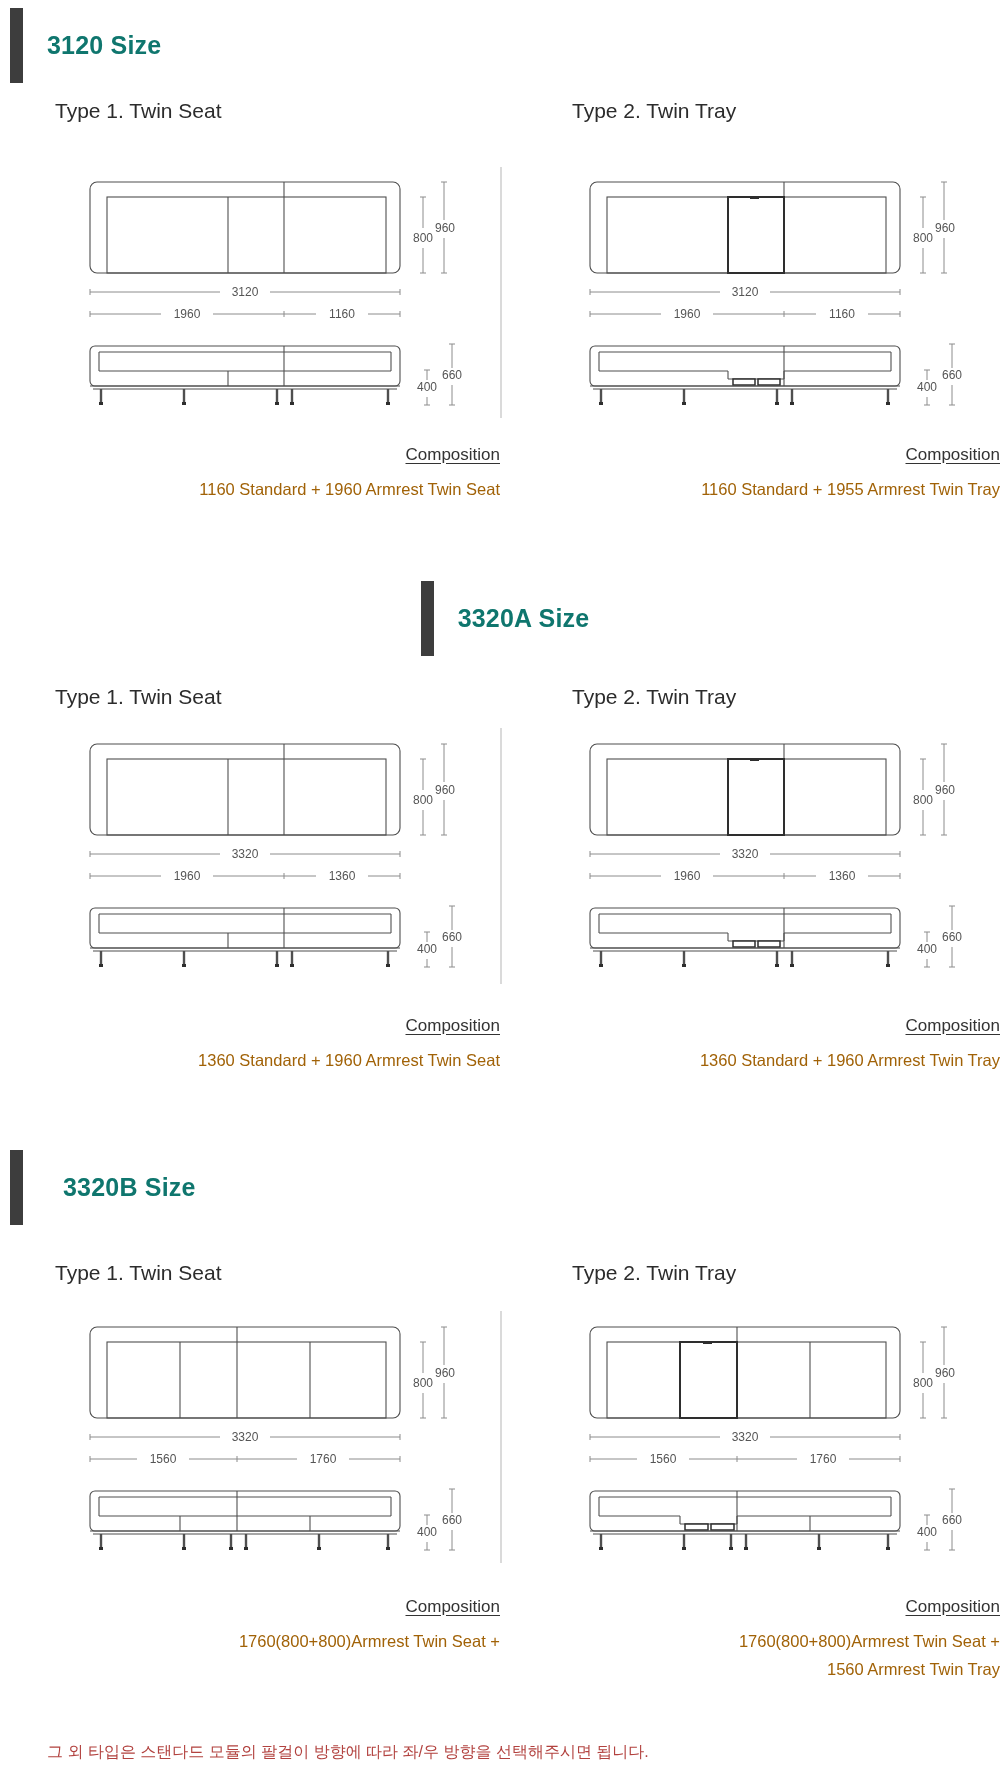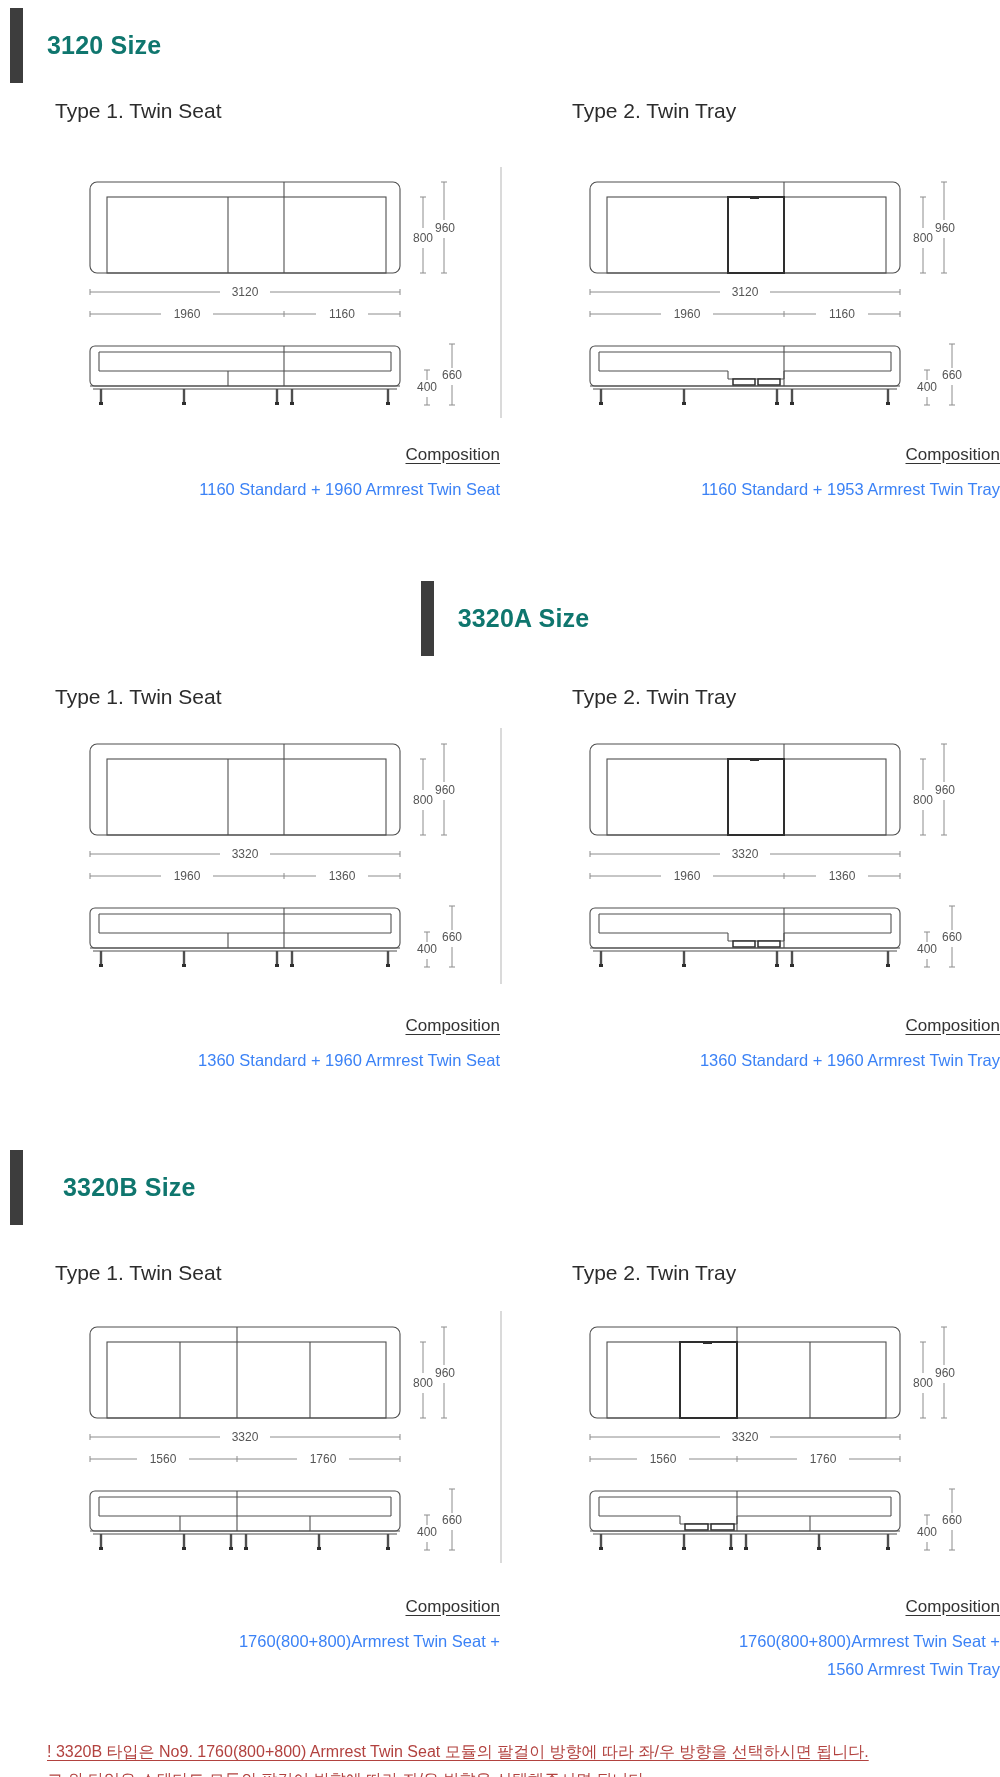--- a/index.html
+++ b/index.html
@@ -32,21 +32,21 @@
   .sec3 .divider{top:52px;bottom:-8px;}
 
   
   .comp-row{display:flex;text-align:right;}
   .sec1 .comp-row{margin-top:35px;}
   .sec2 .comp-row{margin-top:44px;}
   .sec3 .comp-row{margin-top:42px;}
   .comp{width:500px;flex:0 0 auto;padding-left:55px;box-sizing:border-box;}
   .comp.right{padding-left:72px;}
   .comp-title{font-size:17px;color:#333;text-decoration:underline;text-underline-offset:3px;margin:0 0 10px 0;}
-  .comp-line{font-size:16.5px;color:#3b82f6;line-height:28px;}
+  .comp-line{font-size:16.5px;color:#a16207;line-height:28px;}
 
   
   .notes{margin-top:55px;padding-left:47px;padding-right:40px;}
   .note-line1{color:#b2423f;font-size:16px;line-height:27px;text-decoration:underline;text-underline-offset:3px;}
   .note-line2{color:#b2423f;font-size:16px;line-height:27px;margin-top:1px;}
 
   
   svg .ln{fill:none;stroke:#4f4f4f;stroke-width:1.1;}
   svg .dim{stroke:#8c8c8c;stroke-width:1;}
   svg .dimt{fill:#555;font-size:12px;font-family:"Liberation Sans","DejaVu Sans",sans-serif;}
@@ -224,21 +224,21 @@
       </div>
     </div>
 
     <div class="comp-row">
       <div class="comp">
         <div class="comp-title">Composition</div>
         <div class="comp-line">1160 Standard + 1960 Armrest Twin Seat</div>
       </div>
       <div class="comp right">
         <div class="comp-title">Composition</div>
-        <div class="comp-line">1160 Standard + 1953 Armrest Twin Tray</div>
+        <div class="comp-line">1160 Standard + 1955 Armrest Twin Tray</div>
       </div>
     </div>
   </div>
 
   <div class="section sec2">
     <div class="section-header">
       <div class="bar"></div>
       <div class="section-title">3320A Size</div>
     </div>
 
@@ -591,17 +591,16 @@
       </div>
       <div class="comp right">
         <div class="comp-title">Composition</div>
         <div class="comp-line">1760(800+800)Armrest Twin Seat +</div>
         <div class="comp-line">1560 Armrest Twin Tray</div>
       </div>
     </div>
   </div>
 
   <div class="notes">
-    <div class="note-line1">! 3320B 타입은 No9. 1760(800+800) Armrest Twin Seat 모듈의 팔걸이 방향에 따라 좌/우 방향을 선택하시면 됩니다.</div>
     <div class="note-line2">그 외 타입은 스탠다드 모듈의 팔걸이 방향에 따라 좌/우 방향을 선택해주시면 됩니다.</div>
   </div>
 
 </div>
 
 </body></html>

